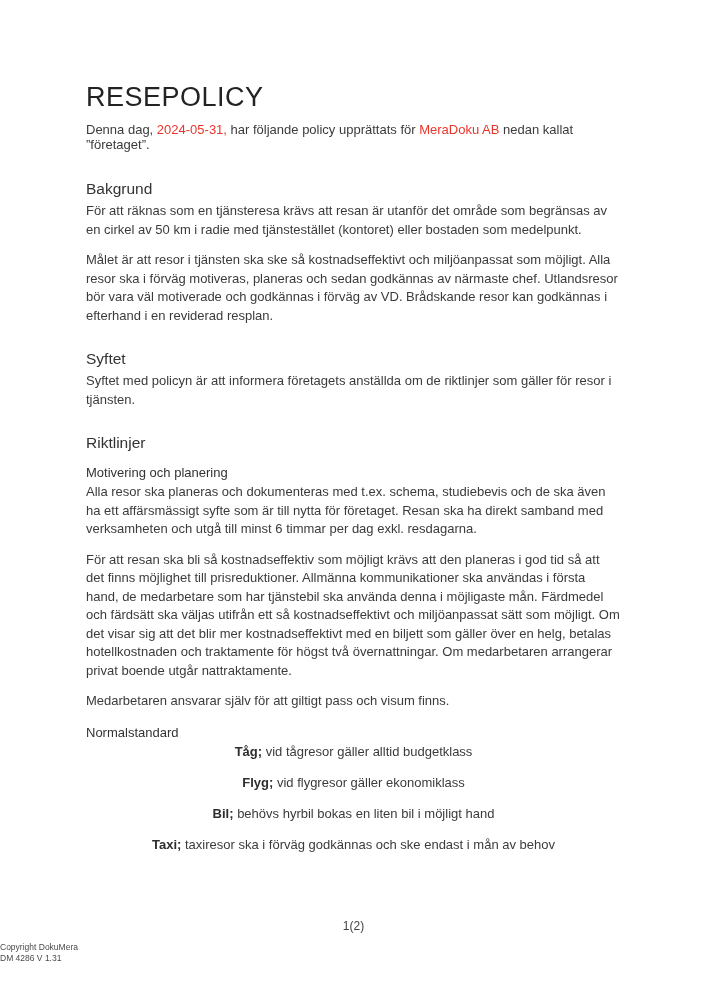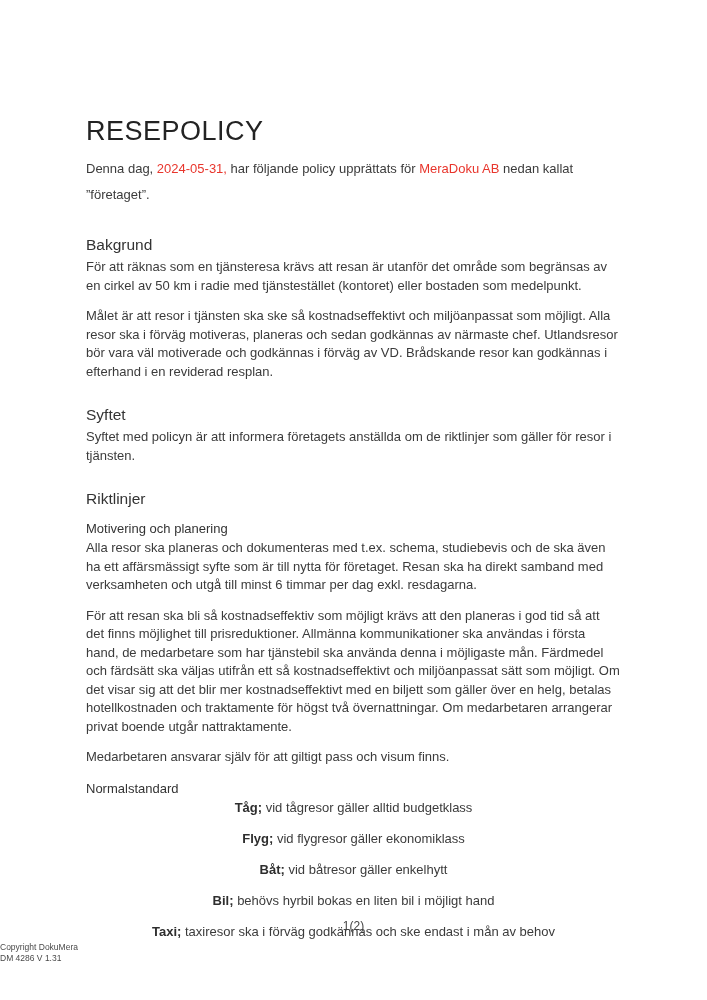--- a/index.html
+++ b/index.html
@@ -9,32 +9,32 @@
     font-family: "Liberation Sans", "DejaVu Sans", sans-serif;
     color: #3b3b3b;
     overflow: hidden;
   }
   .page {
     position: relative;
     width: 707px; height: 1000px;
     background: #ffffff;
   }
   .content {
-    padding: 116px 86px 0 86px;
+    padding: 82px 86px 0 86px;
   }
   .doc-title {
     font-size: 27px;
     font-weight: 400;
     letter-spacing: 0.5px;
     color: #232323;
     margin-bottom: 9px;
   }
   .intro {
     font-size: 13px;
-    line-height: 26px;
+    line-height: 15px;
     margin-bottom: 26px;
   }
   .red { color: var(--accent-red, #e8352c); }
   h2.section-heading {
     font-size: 15.5px;
     font-weight: 400;
     color: #333333;
     margin-top: 23px;
     margin-bottom: 3px;
     line-height: 21px;
@@ -98,21 +98,20 @@
 
     <p class="sub-heading">Motivering och planering</p>
     <p class="body-text">Alla resor ska planeras och dokumenteras med t.ex. schema, studiebevis och de ska även ha ett affärsmässigt syfte som är till nytta för företaget. Resan ska ha direkt samband med verksamheten och utgå till minst 6 timmar per dag exkl. resdagarna.</p>
     <p class="body-text">För att resan ska bli så kostnadseffektiv som möjligt krävs att den planeras i god tid så att det finns möjlighet till prisreduktioner. Allmänna kommunikationer ska användas i första hand, de medarbetare som har tjänstebil ska använda denna i möjligaste mån. Färdmedel och färdsätt ska väljas utifrån ett så kostnadseffektivt och miljöanpassat sätt som möjligt. Om det visar sig att det blir mer kostnadseffektivt med en biljett som gäller över en helg, betalas hotellkostnaden och traktamente för högst två övernattningar. Om medarbetaren arrangerar privat boende utgår nattraktamente.</p>
     <p class="body-text">Medarbetaren ansvarar själv för att giltigt pass och visum finns.</p>
 
     <p class="sub-heading">Normalstandard</p>
 
     <p class="item"><b>Tåg;</b><span> vid tågresor gäller alltid budgetklass</span></p>
     <p class="item"><b>Flyg;</b><span> vid flygresor gäller ekonomiklass</span></p>
-    <p class="item"><b>Båt;</b><span> vid båtresor gäller enkelhytt</span></p>
     <p class="item"><b>Bil;</b><span> behövs hyrbil bokas en liten bil i möjligt hand</span></p>
     <p class="item"><b>Taxi;</b><span> taxiresor ska i förväg godkännas och ske endast i mån av behov</span></p>
 
   </div>
 
   <div class="footer">
     <div class="page-number">1(2)</div>
     <div class="copyright">
       <div>Copyright DokuMera</div>
       <div>DM 4286 V 1.31</div>

